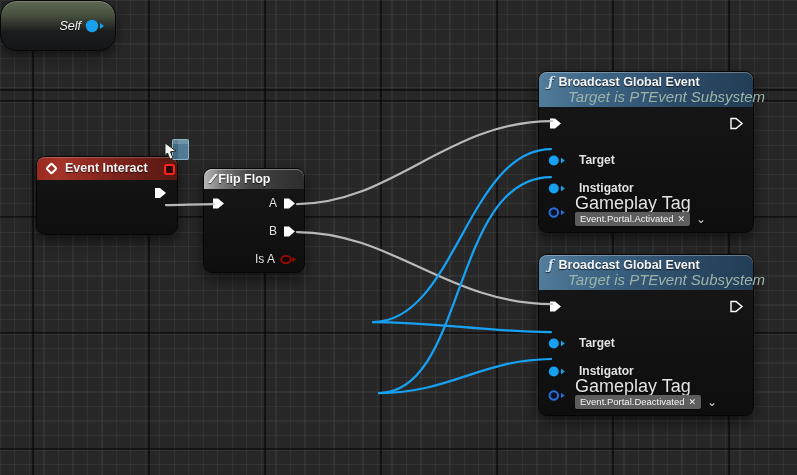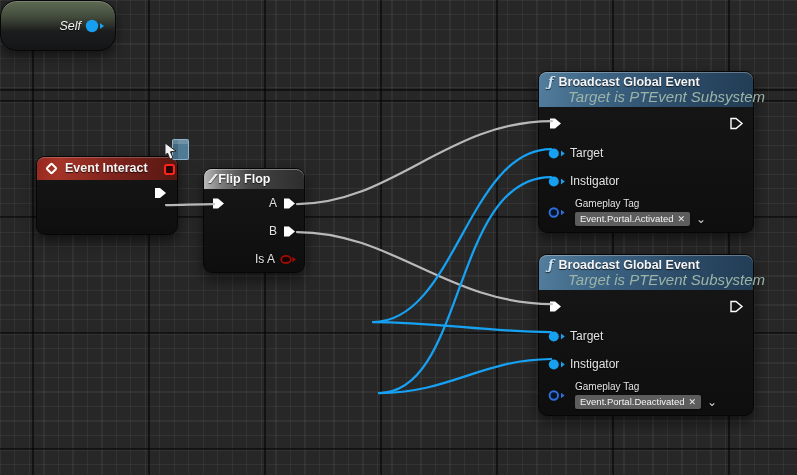--- a/index.html
+++ b/index.html
@@ -57,25 +57,25 @@
   
   .node-bcast{width:216px;}
   .node-bcast1{left:538px;top:71px;height:162px;}
   .node-bcast2{left:538px;top:254px;height:162px;}
   .hdr-fn{background:linear-gradient(100deg,#547e9d 0%,#3f6787 25%,#2d4d6a 62%,#223c54 100%);
     box-shadow:inset 0 1px 0 rgba(255,255,255,.3);padding:2px 9px 3px 9px;}
   .hdr-fn .hdr-sub{color:#9cb4a7;padding-left:20px;}
   .fn-icon{font-family:"DejaVu Serif",serif;font-style:italic;font-weight:bold;font-size:13px;
     color:#cfe4f4;line-height:14px;}
   .bc-row-exec{height:32px;display:flex;align-items:center;justify-content:space-between;padding:0 9px;}
-  .bc-row{height:28px;display:flex;align-items:center;gap:4px;padding:0 9px;}
+  .bc-row{height:28px;display:flex;align-items:flex-end;gap:13px;padding:0 9px;font-weight:bold;}
   .bc-row-tag{display:flex;align-items:flex-start;padding:1px 9px 0 9px;}
   .bc-row-tag .tagpin{margin-top:10px;}
   .tag-col{margin-left:9px;display:flex;flex-direction:column;}
-  .tag-label{color:#e3e3e3;font-size:10px;line-height:15px;text-shadow:0 1px 1px rgba(0,0,0,.8);}
+  .tag-label{color:#e3e3e3;font-size:18px;line-height:15px;text-shadow:0 1px 1px rgba(0,0,0,.8);}
   .tag-chip-row{display:flex;align-items:center;margin-top:1px;}
   .tag-chip{display:inline-flex;align-items:center;gap:4px;background:#5d5d5d;border-radius:2px;
     padding:1px 5px;color:#f4f4f4;font-size:9.5px;line-height:12px;box-shadow:0 1px 2px rgba(0,0,0,.5);}
   .tag-x{font-size:9px;color:#ececec;cursor:default;}
   .tag-chevron{color:#cfcfcf;font-size:12px;line-height:10px;margin-left:6px;}
 
   
   .node-pt{left:217px;top:293px;width:170px;height:57px;border-radius:12px;border:1.5px solid #050505;
     background:linear-gradient(180deg,#262626 0%,#1a1a1a 100%);
     display:flex;align-items:center;justify-content:center;

